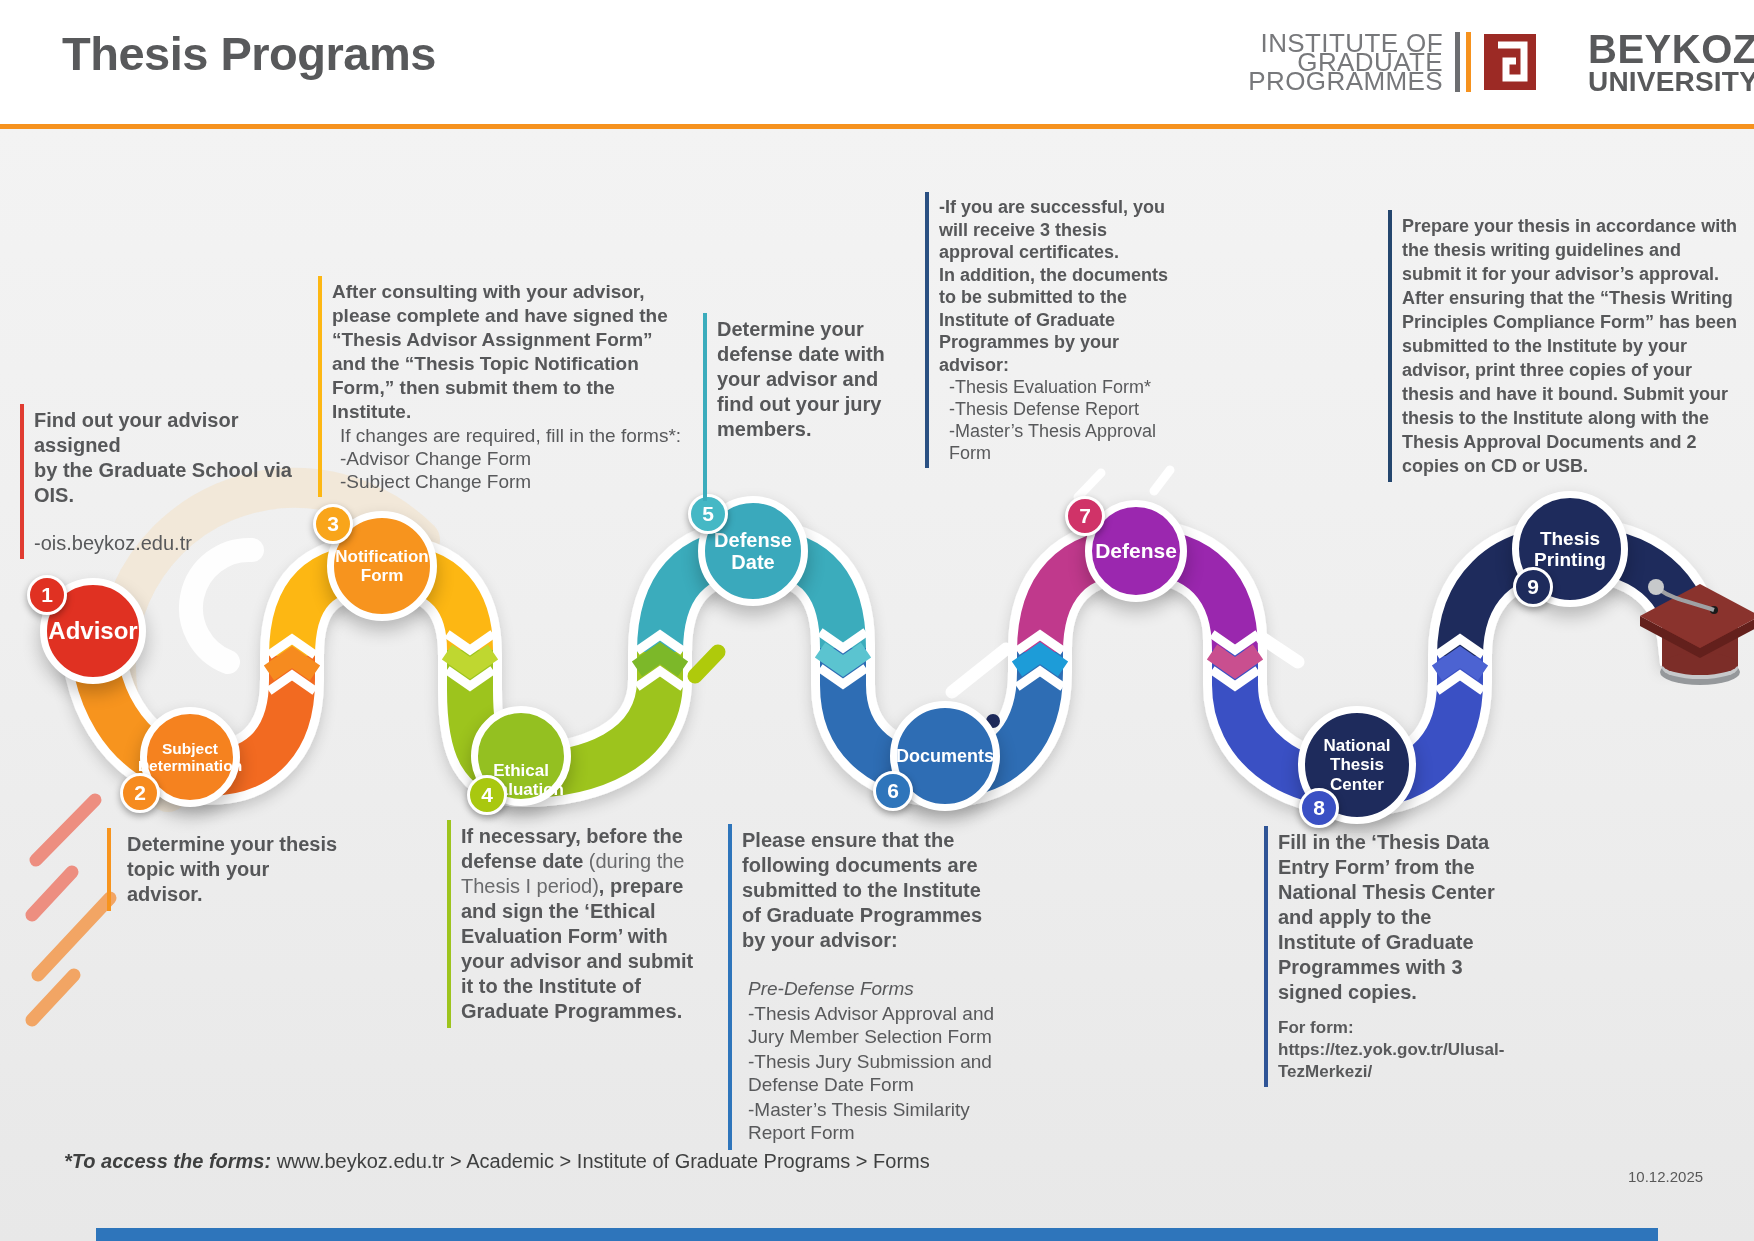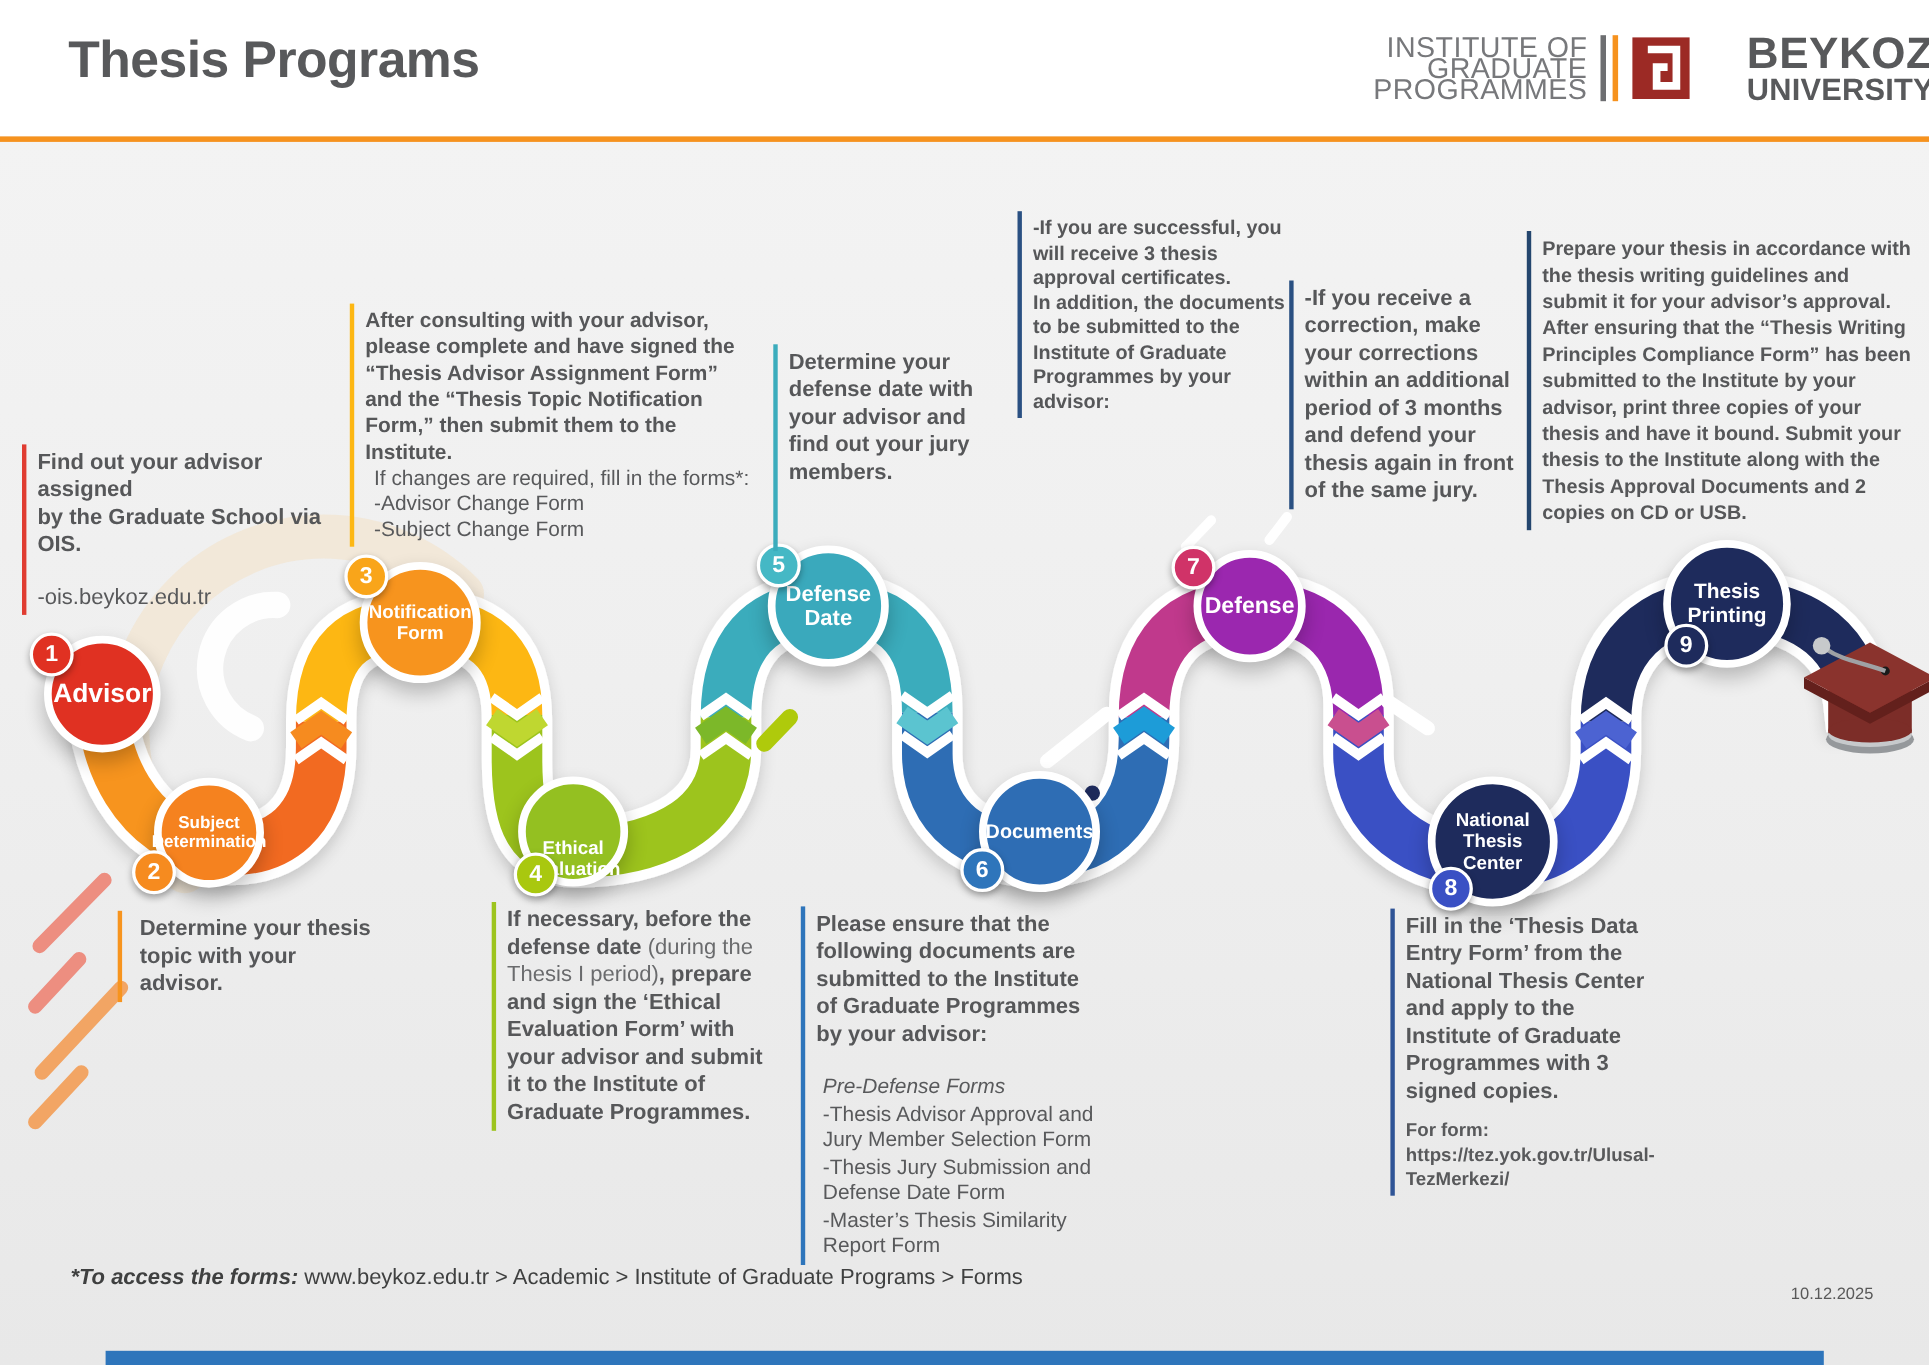--- a/index.html
+++ b/index.html
@@ -280,31 +280,26 @@
     </div>
   <div class="note" id="note-success" style="border-left-color: rgb(42, 80, 130);">
       <div class="nmain"><span class="b">-If you are successful, you
 will receive 3 thesis
 approval certificates.
 In addition, the documents
 to be submitted to the
 Institute of Graduate
 Programmes by your
 advisor:</span></div>
-    </div>
-  <div class="note" id="note-correction" style="border-left-color: rgb(42, 80, 130);">
-      <div class="nmain"><span class="b">-If you receive a
-correction, make
-your corrections
-within an additional
-period of 3 months
-and defend your
-thesis again in front
-of the same jury.</span></div>
-      <div class="nsubs"></div>
+      <div class="nsubs">
+        <div class="nsub">-Thesis Evaluation Form*</div>
+        <div class="nsub">-Thesis Defense Report</div>
+        <div class="nsub">-Master’s Thesis Approval
+Form</div>
+      </div>
     </div>
   <div class="note" id="note-thesis-data" style="border-left-color: rgb(47, 84, 150);">
       <div class="nmain"><span class="b">Fill in the ‘Thesis Data
 Entry Form’ from the
 National Thesis Center
 and apply to the
 Institute of Graduate
 Programmes with 3
 signed copies.</span></div>
       <div class="nsubs">

